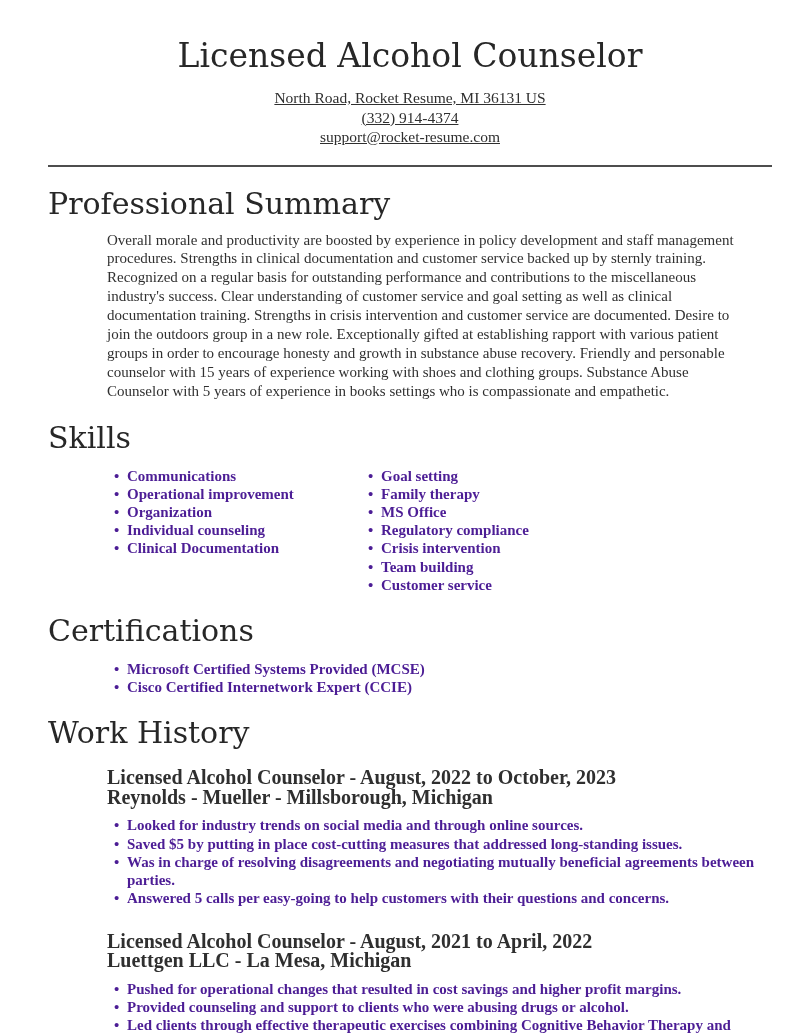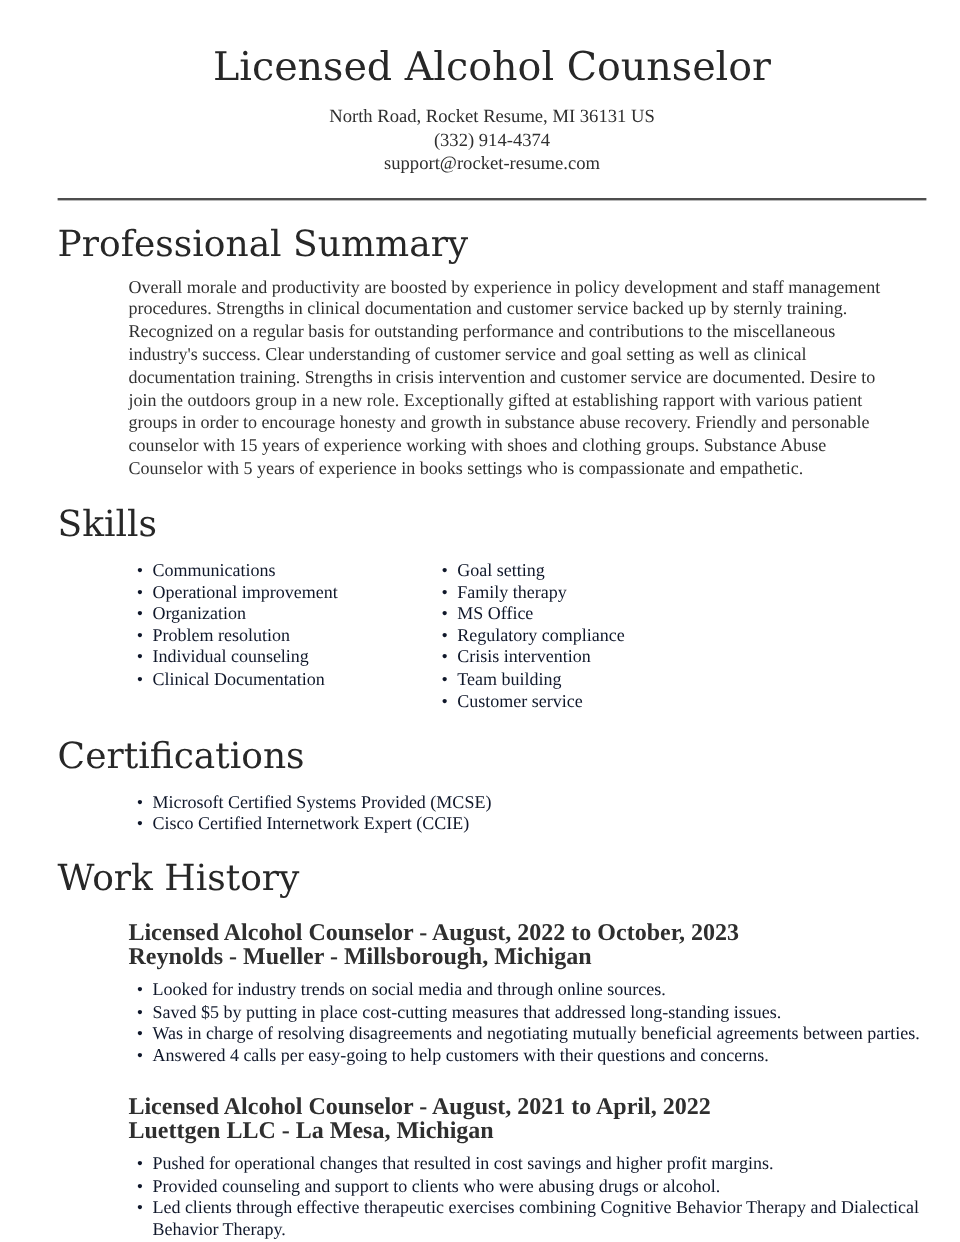--- a/index.html
+++ b/index.html
@@ -25,20 +25,21 @@
     color: #272727;
     text-align: center;
     margin: 10px 0 12px 0;
     line-height: 40px;
   }
   .contact-block {
     text-align: center;
     font-size: 15.5px;
     line-height: 19.5px;
     color: #2f2f2f;
+    text-decoration: underline;
   }
   .header-divider {
     border: none;
     border-top: 2px solid #4e4e4e;
     margin: 18px 0 0 0;
   }
   
   .section-heading {
     font-family: "DejaVu Serif", serif;
     font-size: 30px;
@@ -54,21 +55,22 @@
     line-height: 18.9px;
     color: #303030;
   }
   
   ul.bullets {
     list-style: none;
     margin: 12px 0 0 65px;
     padding: 0;
     font-size: 15px;
     line-height: 18.2px;
-    color: #0f172a;
+    color: #4c1d95;
+    font-weight: bold;
   }
   ul.bullets li {
     position: relative;
     padding-left: 14px;
   }
   ul.bullets li::before {
     content: "\2022";
     position: absolute;
     left: 1px;
     top: 0;
@@ -135,21 +137,20 @@
   </section>
 
   <section>
     <h2 class="section-heading">Skills</h2>
     <div class="skills-cols">
       <div class="skills-col-left">
         <ul class="bullets">
           <li>Communications</li>
           <li>Operational improvement</li>
           <li>Organization</li>
-          <li>Problem resolution</li>
           <li>Individual counseling</li>
           <li>Clinical Documentation</li>
         </ul>
       </div>
       <div class="skills-col-right">
         <ul class="bullets">
           <li>Goal setting</li>
           <li>Family therapy</li>
           <li>MS Office</li>
           <li>Regulatory compliance</li>
@@ -174,21 +175,21 @@
 
     <div class="job">
       <div class="job-heading">
         <div>Licensed Alcohol Counselor - August, 2022 to October, 2023</div>
         <div>Reynolds - Mueller - Millsborough, Michigan</div>
       </div>
       <ul class="bullets">
         <li>Looked for industry trends on social media and through online sources.</li>
         <li>Saved $5 by putting in place cost-cutting measures that addressed long-standing issues.</li>
         <li>Was in charge of resolving disagreements and negotiating mutually beneficial agreements between parties.</li>
-        <li>Answered 4 calls per easy-going to help customers with their questions and concerns.</li>
+        <li>Answered 5 calls per easy-going to help customers with their questions and concerns.</li>
       </ul>
     </div>
 
     <div class="job">
       <div class="job-heading">
         <div>Licensed Alcohol Counselor - August, 2021 to April, 2022</div>
         <div>Luettgen LLC - La Mesa, Michigan</div>
       </div>
       <ul class="bullets">
         <li>Pushed for operational changes that resulted in cost savings and higher profit margins.</li>

